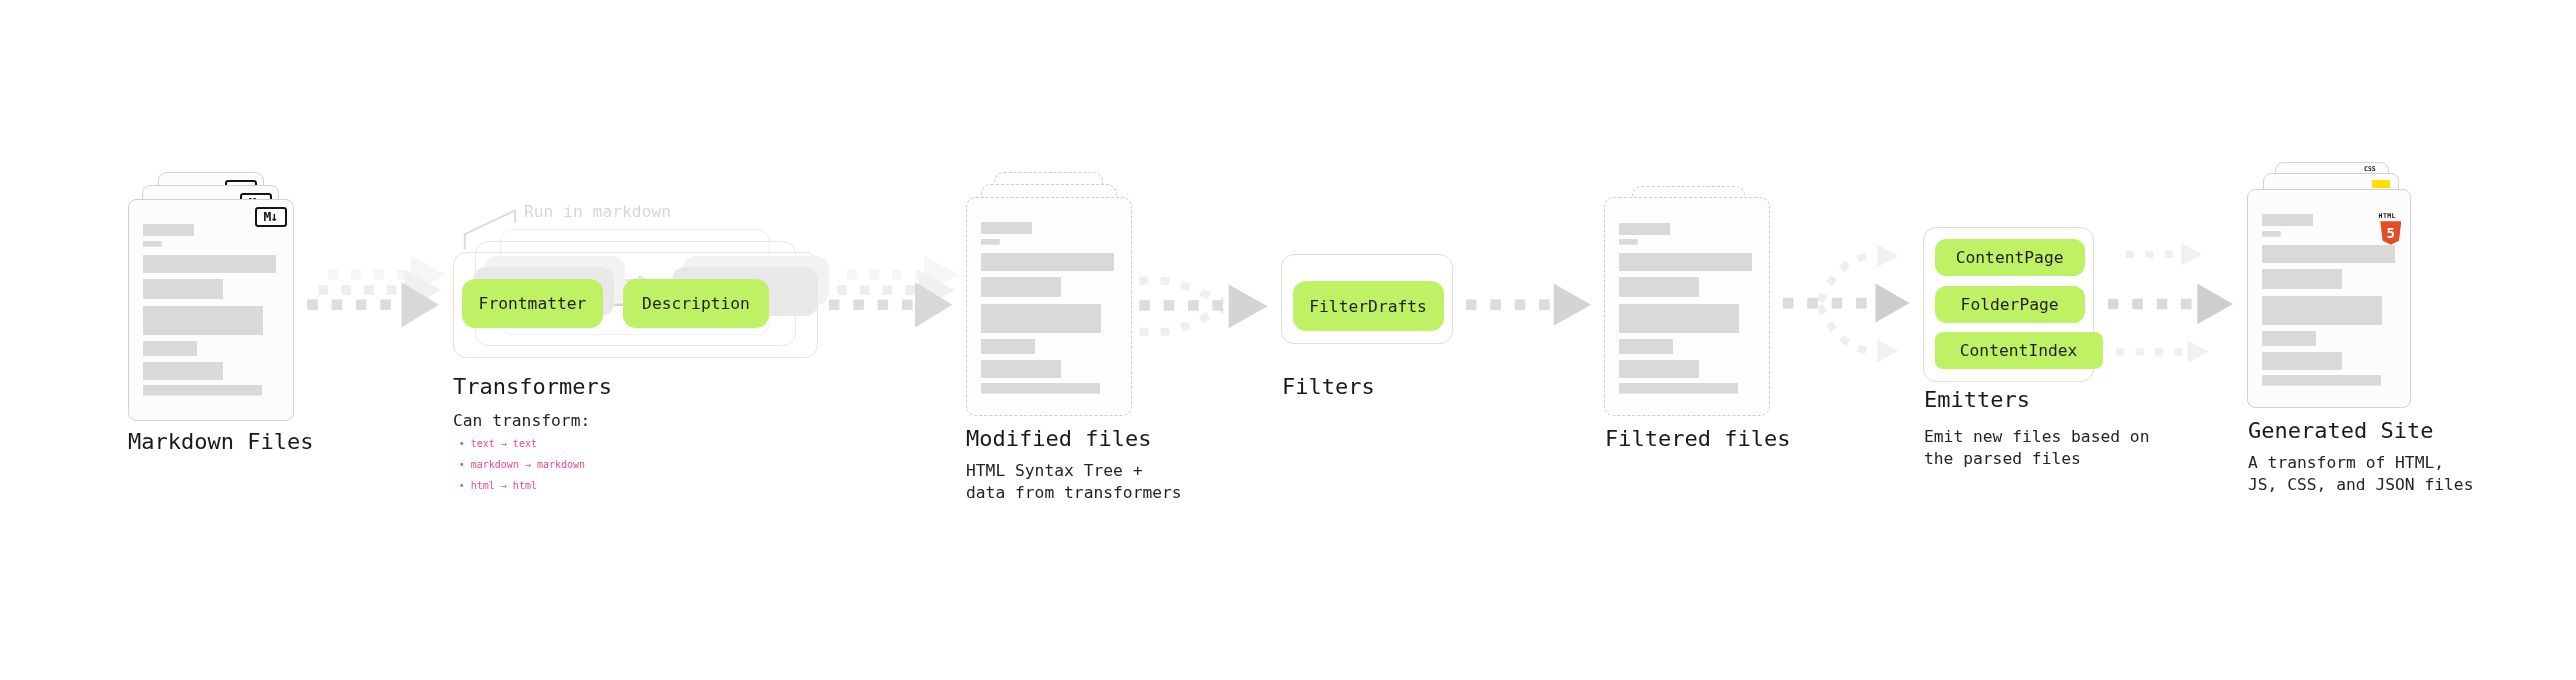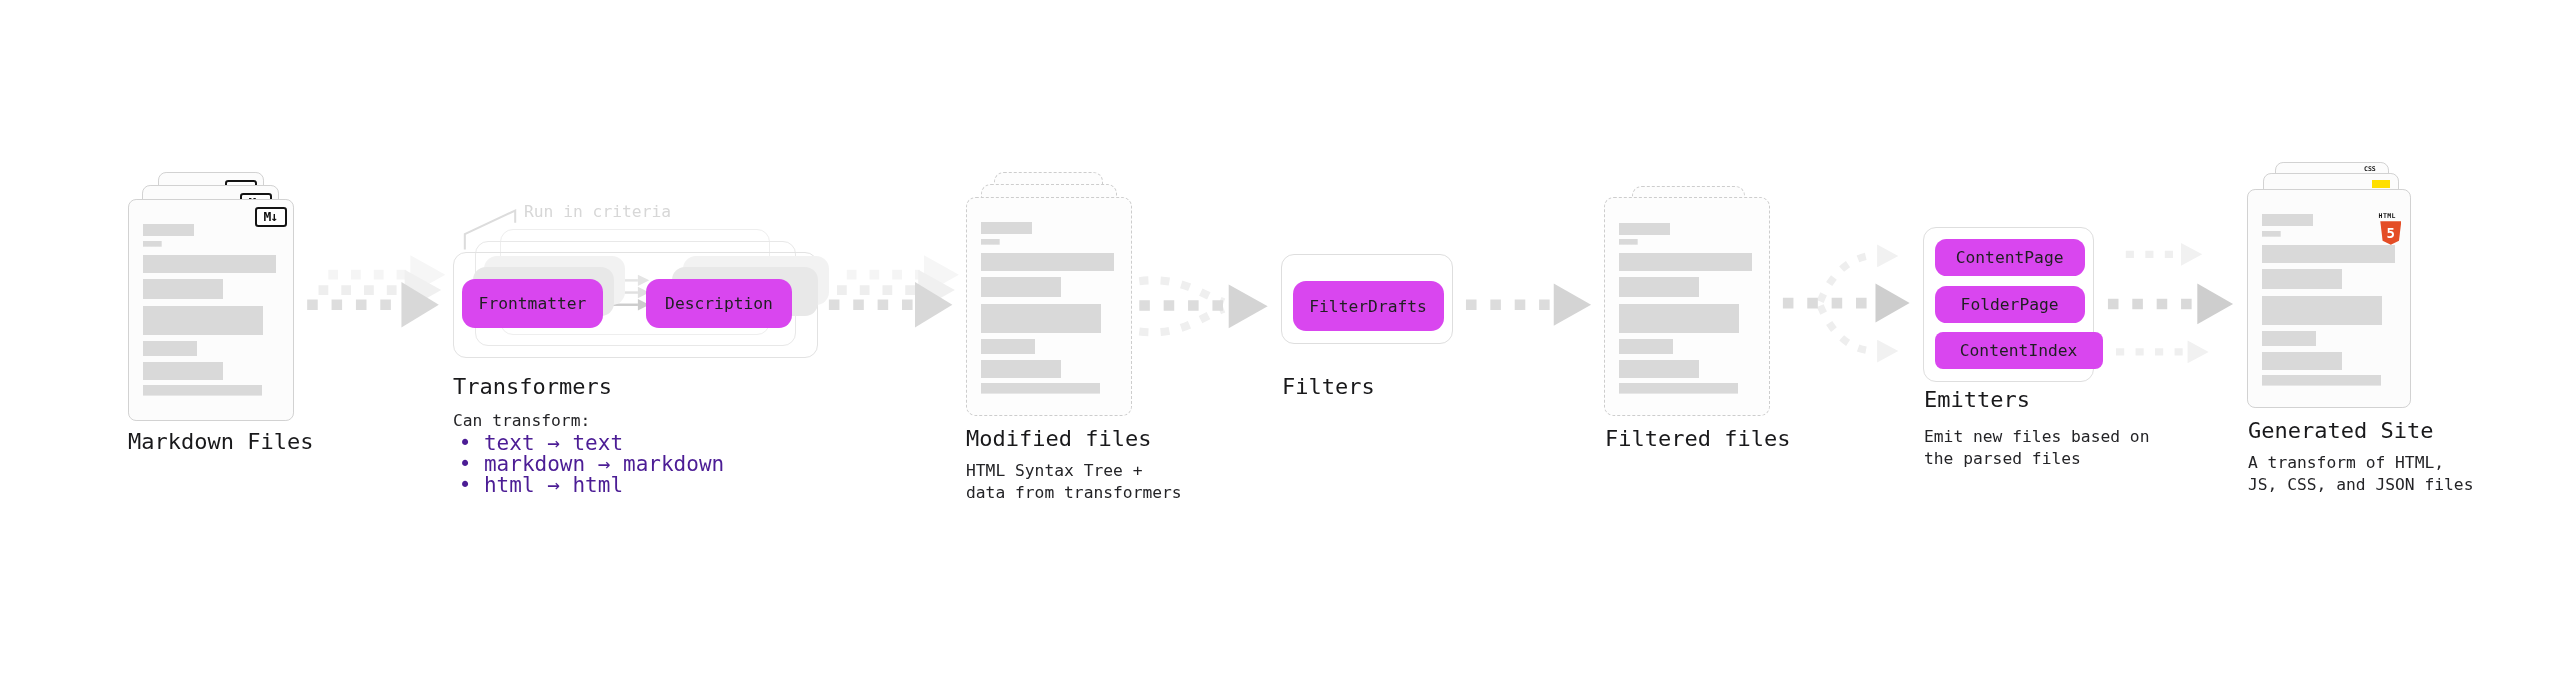--- a/index.html
+++ b/index.html
@@ -19,28 +19,28 @@
       linear-gradient(#d9d9d9,#d9d9d9),linear-gradient(#d9d9d9,#d9d9d9);
     background-position:14px 24.4px,14px 41px,14px 55px,14px 79px,14px 106px,14px 141px,14px 162px,14px 185px;
     background-size:51px 12.2px,18.7px 5.7px,133px 18px,80px 20.3px,120px 29px,54px 15.4px,80px 18px,119px 10.6px;}
   .md-badge{position:absolute;top:6.5px;right:6.5px;width:32px;height:20.3px;border:2.4px solid #141414;border-radius:3.3px;
     background:#ffffff;display:flex;align-items:center;justify-content:center;
     font-weight:bold;font-size:13px;color:#111;letter-spacing:-0.8px;box-sizing:border-box;}
   .box{position:absolute;border:1.6px solid #e2e2e2;border-radius:13px;box-sizing:border-box;background:transparent;}
   .box.b-mid{border-color:#e8e8e8;}
   .box.b-back{border-color:#eeeeee;}
   .box.filled{background:#ffffff;border-color:#dedede;}
-  .pill{position:absolute;background:#d946ef;border-radius:13px;display:flex;align-items:center;justify-content:center;
+  .pill{position:absolute;background:#bef264;border-radius:13px;display:flex;align-items:center;justify-content:center;
     font-size:16.3px;color:#1f1f21;}
   .pill.ghost1{background:#e8e8e8;}
   .pill.ghost2{background:#f2f2f2;}
   .h{position:absolute;font-size:22px;font-weight:500;color:#19191b;white-space:nowrap;}
   .sub{position:absolute;font-size:16.3px;font-weight:400;color:#242427;line-height:22px;white-space:pre-line;}
   .note{position:absolute;font-size:16.3px;color:#d7d7d7;white-space:nowrap;}
-  .bullets{position:absolute;font-size:21px;color:#4c1d95;line-height:21px;padding-left:5.7px;}
+  .bullets{position:absolute;font-size:10px;color:#ec4899;line-height:21px;padding-left:5.7px;}
   .css-badge{position:absolute;top:3.3px;right:8.1px;width:16.3px;text-align:left;}
   .css-badge .css-txt{font-size:6.5px;font-weight:bold;color:#111;line-height:6.5px;letter-spacing:0;}
   .css-badge .css-bar{height:3.3px;background:#3b72e8;margin-top:0.8px;border-radius:0.8px;}
   .js-badge{position:absolute;top:5.7px;right:8.1px;width:18px;height:8.1px;background:#ffdf00;}
   .html5-badge{position:absolute;top:4.1px;right:7px;width:24.4px;text-align:left;margin-top:19px;}
   .html5-badge .html-txt{font-size:6.5px;font-weight:bold;color:#111;line-height:7.3px;letter-spacing:0.4px;}
   .html5-badge .shield{width:21px;height:23.6px;margin:0.8px auto 0;background:#e44d26;
     clip-path:polygon(0 0,100% 0,89% 83%,50% 100%,11% 83%);
     display:flex;align-items:center;justify-content:center;color:#fff;font-size:14px;font-weight:bold;}
 </style>
@@ -127,22 +127,22 @@
 
   <div>
     <div class="box b-back" style="left:500px;top:229px;width:270px;height:106px"></div>
     <div class="box b-mid" style="left:475px;top:241px;width:321px;height:105px"></div>
     <div class="box" style="left:453px;top:252px;width:365px;height:106px"></div>
     <div class="pill ghost2" style="left:484px;top:256px;width:141px;height:49px"></div>
     <div class="pill ghost1" style="left:473px;top:267px;width:141px;height:49px"></div>
     <div class="pill" style="left:462px;top:279px;width:141px;height:49px">Frontmatter</div>
     <div class="pill ghost2" style="left:683px;top:256px;width:146px;height:49px"></div>
     <div class="pill ghost1" style="left:672px;top:267px;width:146px;height:49px"></div>
-    <div class="pill" style="left:646px;top:279px;width:146px;height:49px">Description</div>
-    <div class="note" style="left:524px;top:202px">Run in criteria</div>
+    <div class="pill" style="left:623px;top:279px;width:146px;height:49px">Description</div>
+    <div class="note" style="left:524px;top:202px">Run in markdown</div>
   </div>
   <div class="h" style="left:453px;top:374px">Transformers</div>
   <div class="sub" style="left:453px;top:410px">Can transform:</div>
   <div class="bullets" style="left:453px;top:433px">
     <div>• text → text</div>
     <div>• markdown → markdown</div>
     <div>• html → html</div>
   </div>
 
   <div class="stack" style="left:966px;top:172px;width:166px;height:245px">

